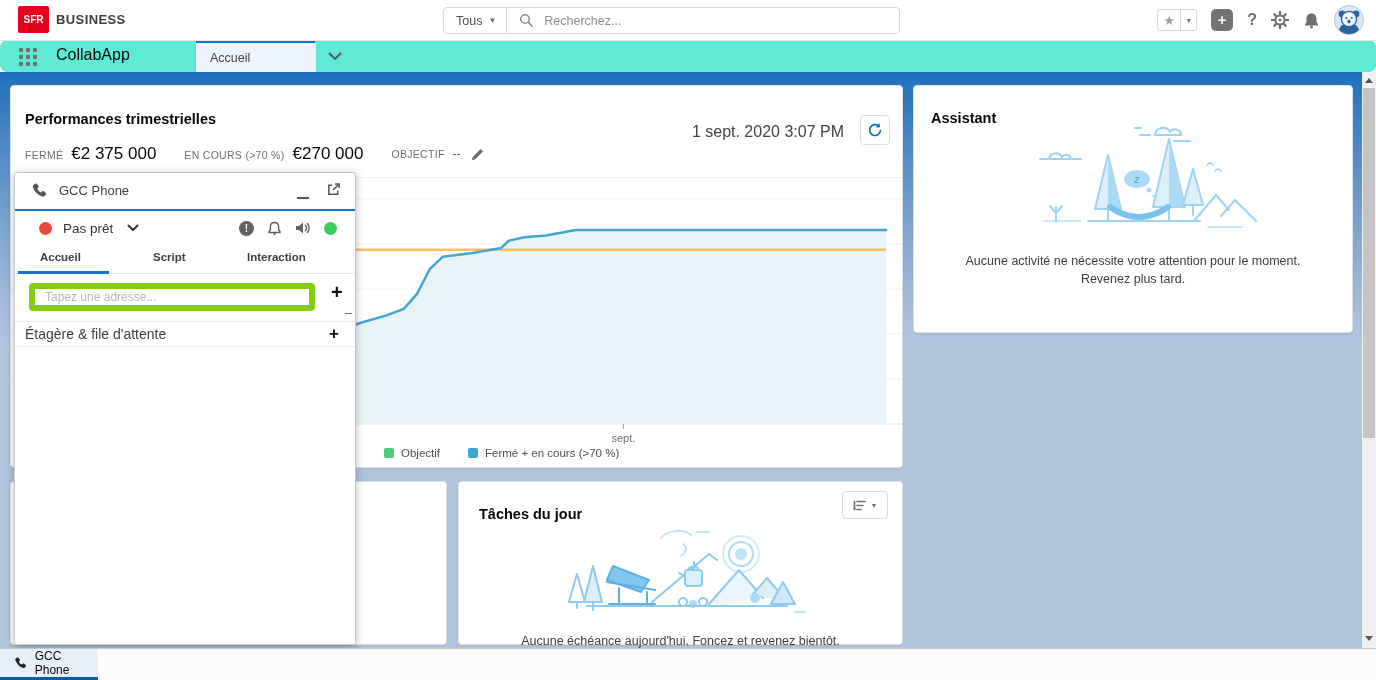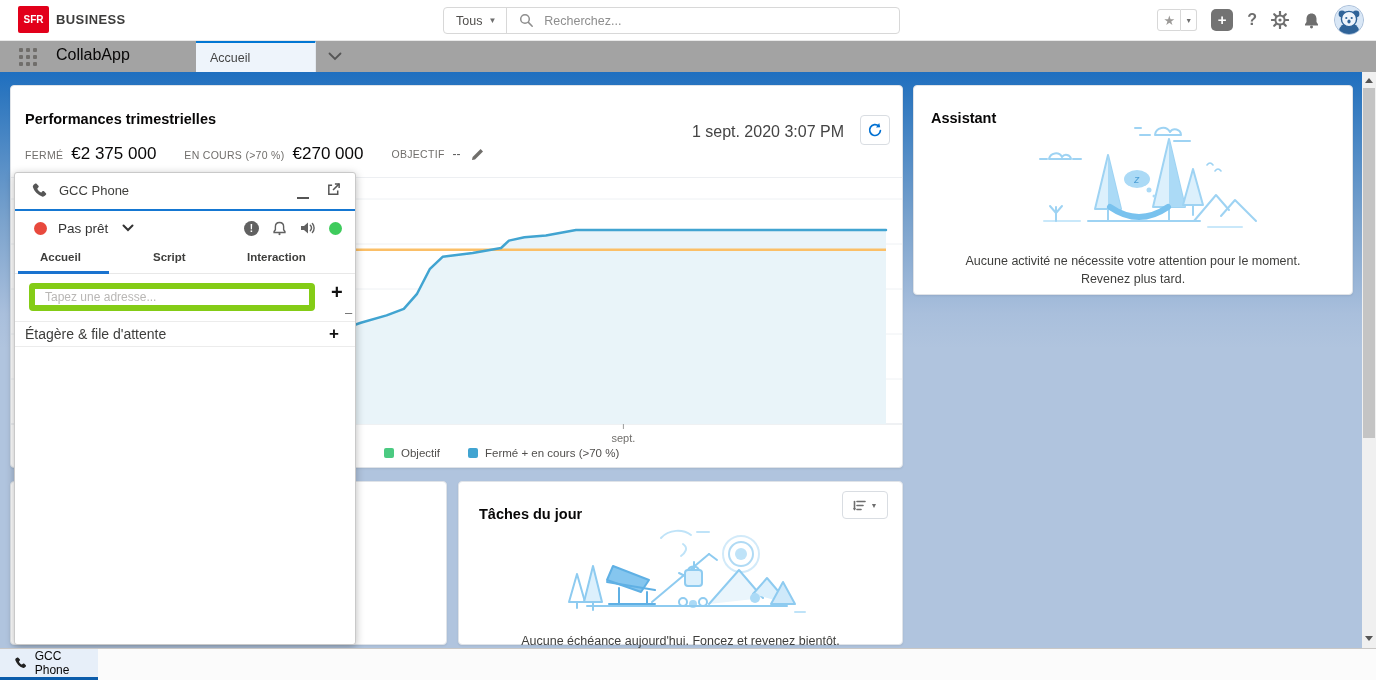--- a/index.html
+++ b/index.html
@@ -18,21 +18,21 @@
   .search-input::placeholder{color:#8e8e8e;}
   .hdr-icons{position:absolute;right:12px;top:0;height:40px;display:flex;align-items:center;gap:14px;}
   .fav-group{display:flex;}
   .fav-star{width:22px;height:20px;border:1px solid #d8d8d8;border-radius:3px 0 0 3px;display:flex;align-items:center;justify-content:center;font-size:13px;color:#9c9a98;background:#fff;cursor:pointer;}
   .fav-caret{width:15px;height:20px;border:1px solid #d8d8d8;border-left:none;border-radius:0 3px 3px 0;display:flex;align-items:center;justify-content:center;font-size:7px;color:#6e6e6e;background:#fff;cursor:pointer;}
   .plus-btn{width:22px;height:22px;background:#737373;border-radius:5px;color:#fff;font-size:15px;font-weight:bold;line-height:21px;text-align:center;cursor:pointer;}
   .help-q{font-size:16px;font-weight:bold;color:#6e6e6e;cursor:pointer;}
   .hicon{display:flex;cursor:pointer;}
   .avatar{width:28px;height:28px;border-radius:50%;overflow:hidden;border:1px solid #a9bed8;cursor:pointer;background:#d9e7f6;}
   
-  .app-bar{position:absolute;left:0;top:40px;width:1376px;height:32px;background:#a3a3a3;z-index:55;}
+  .app-bar{position:absolute;left:0;top:40px;width:1376px;height:32px;background:#5eead4;z-index:55;border-radius:7px;}
   .waffle{position:absolute;left:19px;top:8px;display:grid;grid-template-columns:repeat(3,1fr);gap:3px;cursor:pointer;}
   .waffle span{width:4px;height:4px;background:#706e6b;border-radius:1px;}
   .app-name{position:absolute;left:56px;top:6px;font-size:16px;color:#080707;}
   .tab{position:absolute;left:196px;top:0;width:120px;height:32px;background:#eef4fb;border-top:3px solid #0176d3;border-right:1px solid #e2e8ef;box-sizing:border-box;display:flex;align-items:center;padding-left:14px;font-size:12.5px;color:#444;cursor:pointer;}
   .tab-caret{position:absolute;left:316px;top:0;width:38px;height:32px;display:flex;align-items:center;justify-content:center;cursor:pointer;}
   
   .main{position:absolute;left:0;top:72px;width:1376px;height:576px;
         background:linear-gradient(180deg,#1e6fc0 0%,#2e77bf 4%,#7ba3cd 26%,#a9bfdc 42%,#b0c4de 48%,#b0c4de 100%);}
   .card{position:absolute;background:#fff;border:1px solid #dfe3e8;border-radius:4px;box-shadow:0 1px 2px rgba(0,0,0,.08);box-sizing:border-box;}
   
@@ -48,40 +48,40 @@
   .m-pencil{margin-left:2px;display:flex;align-self:center;cursor:pointer;}
   .pc-div{position:absolute;left:0;top:91px;width:100%;height:1px;background:#edeff2;}
   .pc-chart{position:absolute;left:0;top:92px;pointer-events:none;}
   .pc-xtick{position:absolute;top:346px;width:40px;text-align:center;font-size:11px;color:#706e6b;}
   .pc-legend{position:absolute;left:373px;top:361px;display:flex;align-items:center;gap:28px;font-size:11.5px;color:#514f4d;}
   .leg-item{display:flex;align-items:center;gap:7px;}
   .sw{width:10px;height:10px;border-radius:2px;}
   .sw-green{background:#4bca81;}
   .sw-blue{background:#41a4d1;}
   
-  .assist{left:913px;top:13px;width:440px;height:210px;}
+  .assist{left:913px;top:13px;width:440px;height:248px;}
   .as-title{position:absolute;left:17px;top:12px;font-size:14.5px;font-weight:bold;color:#080707;}
   .as-illus{position:absolute;left:90px;top:33px;}
   .as-msg{position:absolute;left:28px;right:28px;top:153px;text-align:center;font-size:12.5px;line-height:1.45;color:#3e3e3c;}
   
   .card2l{left:10px;top:409px;width:437px;height:164px;}
   .tasks{left:458px;top:409px;width:445px;height:164px;}
   .tk-title{position:absolute;left:20px;top:12px;font-size:14.5px;font-weight:bold;color:#080707;}
   .tk-btn{position:absolute;right:14px;top:9px;width:46px;height:28px;border:1px solid #d9dde2;border-radius:4px;background:#fff;display:flex;align-items:center;justify-content:center;gap:5px;cursor:pointer;box-sizing:border-box;}
   .tk-caret{font-size:7px;color:#6e6e6e;}
   .tk-illus{position:absolute;left:98px;top:42px;}
   .tk-msg{position:absolute;left:20px;right:20px;top:139px;text-align:center;font-size:12.5px;color:#3e3e3c;}
   
   .phone{position:absolute;left:14px;top:100px;width:342px;height:473px;background:#fff;border:1px solid #c9c9c9;border-radius:3px;box-shadow:0 2px 8px rgba(0,0,0,.28);z-index:30;box-sizing:border-box;}
   .pp-head{position:relative;height:36px;border-bottom:2px solid #1577d2;}
   .pp-phone-ic{position:absolute;left:15px;top:9px;display:flex;}
   .pp-title{position:absolute;left:44px;top:10px;font-size:13px;color:#3e3e3c;}
   .pp-min{position:absolute;right:46px;top:24px;width:12px;height:0;border-bottom:2px solid #555;cursor:pointer;}
   .pp-pop{position:absolute;right:14px;top:9px;display:flex;cursor:pointer;}
-  .pp-status{position:relative;height:34px;display:flex;align-items:center;padding:0 11px;}
+  .pp-status{position:relative;height:34px;display:flex;align-items:center;padding:0 16px;}
   .dot{border-radius:50%;}
   .dot-red{width:13px;height:13px;background:#e8493d;margin-left:8px;}
   .pp-status-label{margin-left:11px;font-size:13.5px;color:#333;}
   .pp-status-caret{margin-left:14px;display:flex;cursor:pointer;}
   .pp-status-icons{margin-left:auto;display:flex;align-items:center;gap:13px;padding-right:2px;}
   .info-circ{width:15px;height:15px;border-radius:50%;background:#616161;color:#fff;font-size:10px;font-weight:bold;display:flex;align-items:center;justify-content:center;cursor:pointer;}
   .dot-green{width:13px;height:13px;background:#3ecb5c;}
   .pp-tabs{position:relative;height:28px;border-bottom:1px solid #e8e8e8;}
   .pp-tab{position:absolute;top:6px;font-size:11.5px;font-weight:bold;color:#3e3e3c;cursor:pointer;}
   .pp-tab1{left:25px;} .pp-tab2{left:138px;} .pp-tab3{left:232px;}

